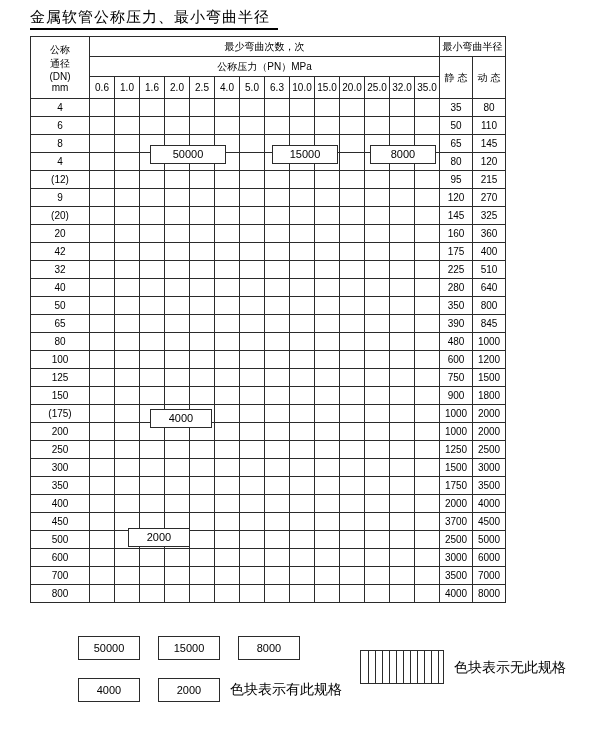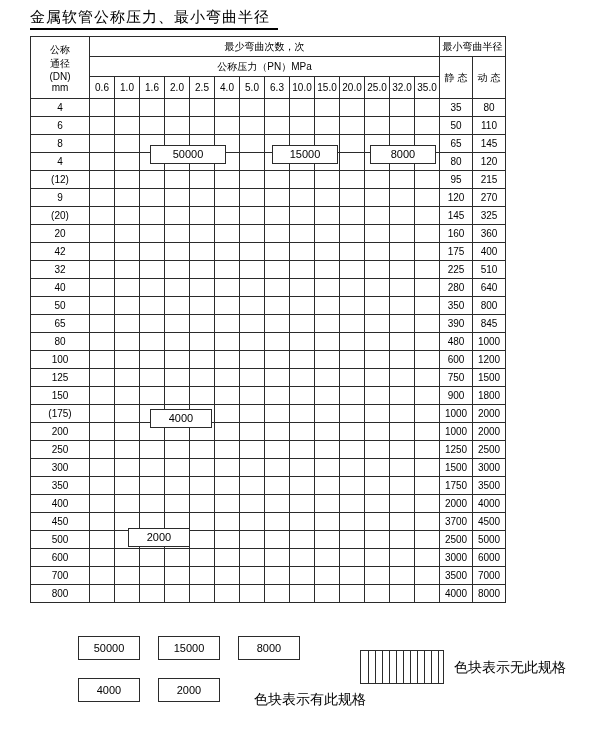--- a/index.html
+++ b/index.html
@@ -683,21 +683,21 @@
 
   <div class="lg-swatch" style="left:208px;top:0;background:#7fc4e8;"></div>
   <div class="lg-box" style="left:208px;top:0;">8000</div>
 
   <div class="lg-swatch" style="left:48px;top:42px;background:#d7ecdd;"></div>
   <div class="lg-box" style="left:48px;top:42px;">4000</div>
 
   <div class="lg-swatch" style="left:128px;top:42px;background:#79c49b;"></div>
   <div class="lg-box" style="left:128px;top:42px;">2000</div>
 
-  <div class="lg-text" style="left:200px;top:52px;margin-left:24px;">色块表示有此规格</div>
+  <div class="lg-text" style="left:200px;top:42px;">色块表示有此规格</div>
 
   <div class="lg-pattern" id="lg-pattern" style="left:330px;top:14px;">
       <i style="left: 7px;"></i>
       <i style="left: 14px;"></i>
       <i style="left: 21px;"></i>
       <i style="left: 28px;"></i>
       <i style="left: 35px;"></i>
       <i style="left: 42px;"></i>
       <i style="left: 49px;"></i>
       <i style="left: 56px;"></i>

